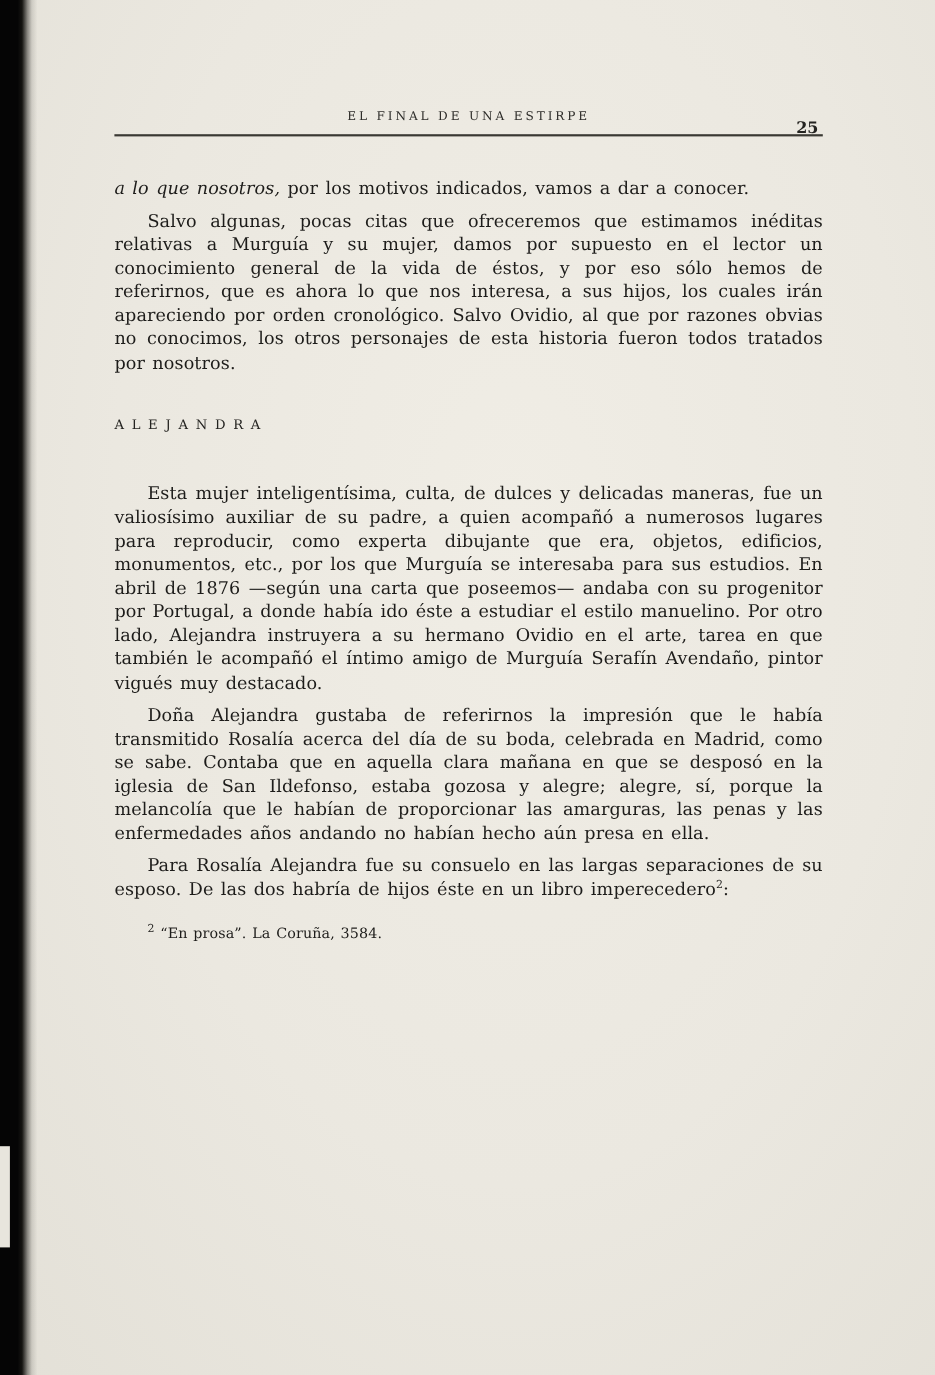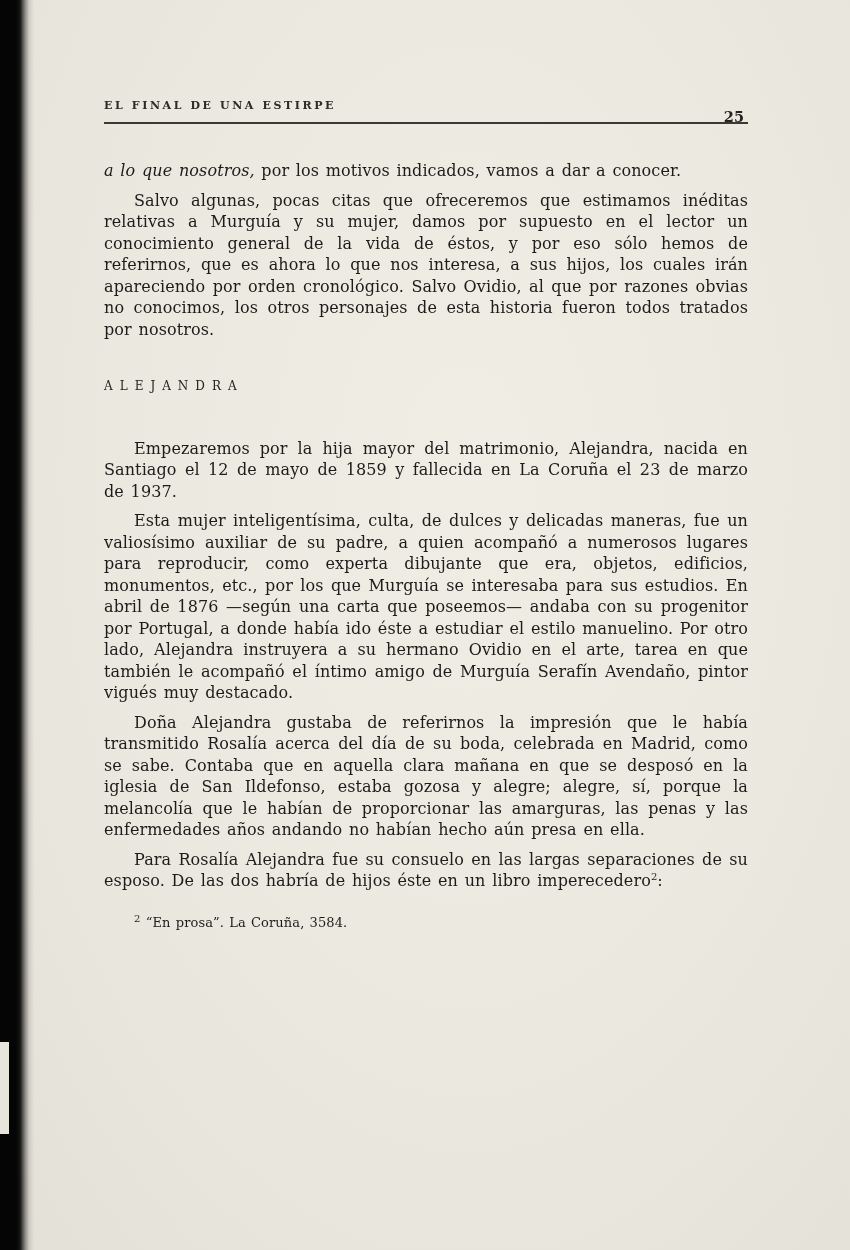--- a/index.html
+++ b/index.html
@@ -36,23 +36,23 @@
   .content {
     position: absolute;
     left: 104px; top: 96px;
     width: 644px;
   }
   .running-head {
     position: relative;
     height: 18px;
   }
   .running-title {
-    text-align: left;
+    text-align: center;
     font-size: 11px;
-    font-weight: bold;
+    font-weight: normal;
     letter-spacing: 2.6px;
     color: #2c2b28;
     padding-top: 3px;
   }
   .page-num {
     position: absolute;
     right: 4px; top: 12px;
     font-size: 14.5px;
     font-weight: bold;
     color: #242320;
@@ -121,21 +121,20 @@
     <hr class="rule">
 
     <div class="body-text">
 
       <p class="noindent"><em>a lo que nosotros,</em><span> por los motivos indicados, vamos a dar a conocer.</span></p>
 
       <p>Salvo algunas, pocas citas que ofreceremos que estimamos inéditas relativas a Murguía y su mujer, damos por supuesto en el lector un conocimiento general de la vida de éstos, y por eso sólo hemos de referirnos, que es ahora lo que nos interesa, a sus hijos, los cuales irán apareciendo por orden cronológico. Salvo Ovidio, al que por razones obvias no conocimos, los otros personajes de esta historia fueron todos tratados por nosotros.</p>
 
       <h2 class="section-heading">ALEJANDRA</h2>
 
-      <p>Empezaremos por la hija mayor del matrimonio, Alejandra, nacida en Santiago el 12 de mayo de 1859 y fallecida en La Coruña el 23 de marzo de 1937.</p>
 
       <p>Esta mujer inteligentísima, culta, de dulces y delicadas maneras, fue un valiosísimo auxiliar de su padre, a quien acompañó a numerosos lugares para reproducir, como experta dibujante que era, objetos, edificios, monumentos, etc., por los que Murguía se interesaba para sus estudios. En abril de 1876 —según una carta que poseemos— andaba con su progenitor por Portugal, a donde había ido éste a estudiar el estilo manuelino. Por otro lado, Alejandra instruyera a su hermano Ovidio en el arte, tarea en que también le acompañó el íntimo amigo de Murguía Serafín Avendaño, pintor vigués muy destacado.</p>
 
       <p>Doña Alejandra gustaba de referirnos la impresión que le había transmitido Rosalía acerca del día de su boda, celebrada en Madrid, como se sabe. Contaba que en aquella clara mañana en que se desposó en la iglesia de San Ildefonso, estaba gozosa y alegre; alegre, sí, porque la melancolía que le habían de proporcionar las amarguras, las penas y las enfermedades años andando no habían hecho aún presa en ella.</p>
 
       <p><span>Para Rosalía Alejandra fue su consuelo en las largas separaciones de su esposo. De las dos habría de hijos éste en un libro imperecedero</span><sup class="note-ref">2</sup><span>:</span></p>
 
       <div class="footnotes">
         <p class="fn-indent"><sup class="note-ref">2</sup>&nbsp;<span>“En prosa”. La Coruña, 3584.</span></p>
       </div>

